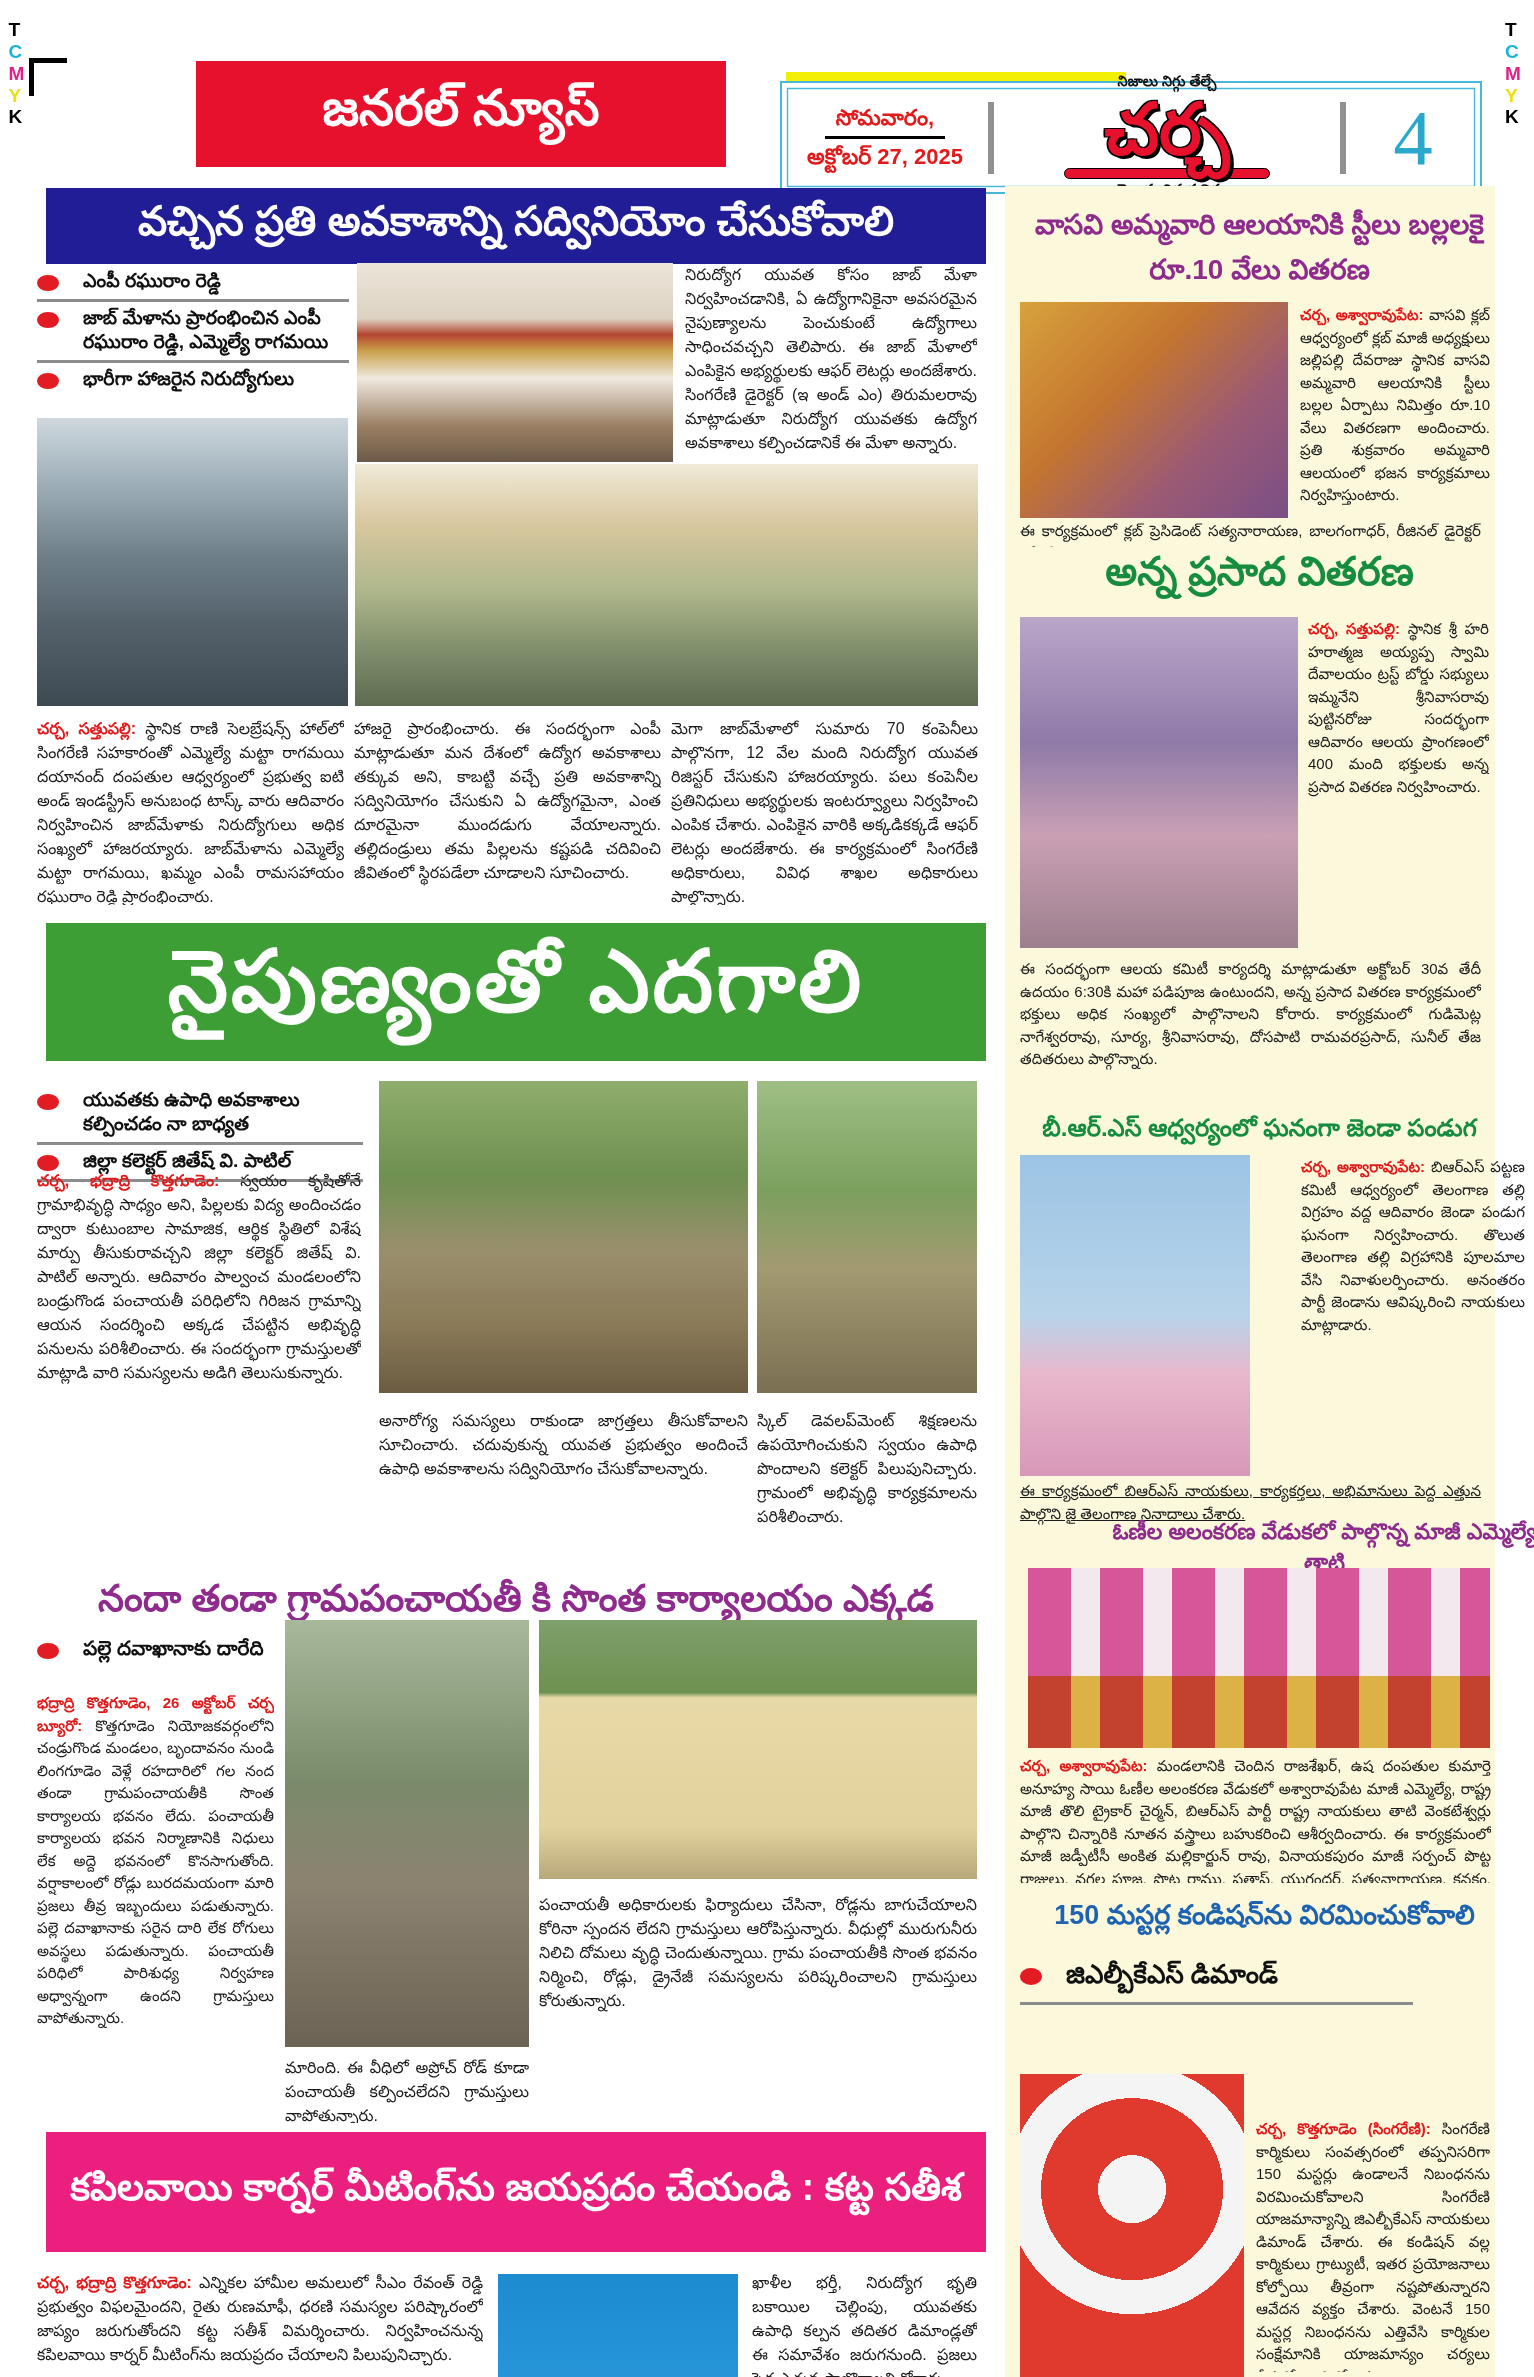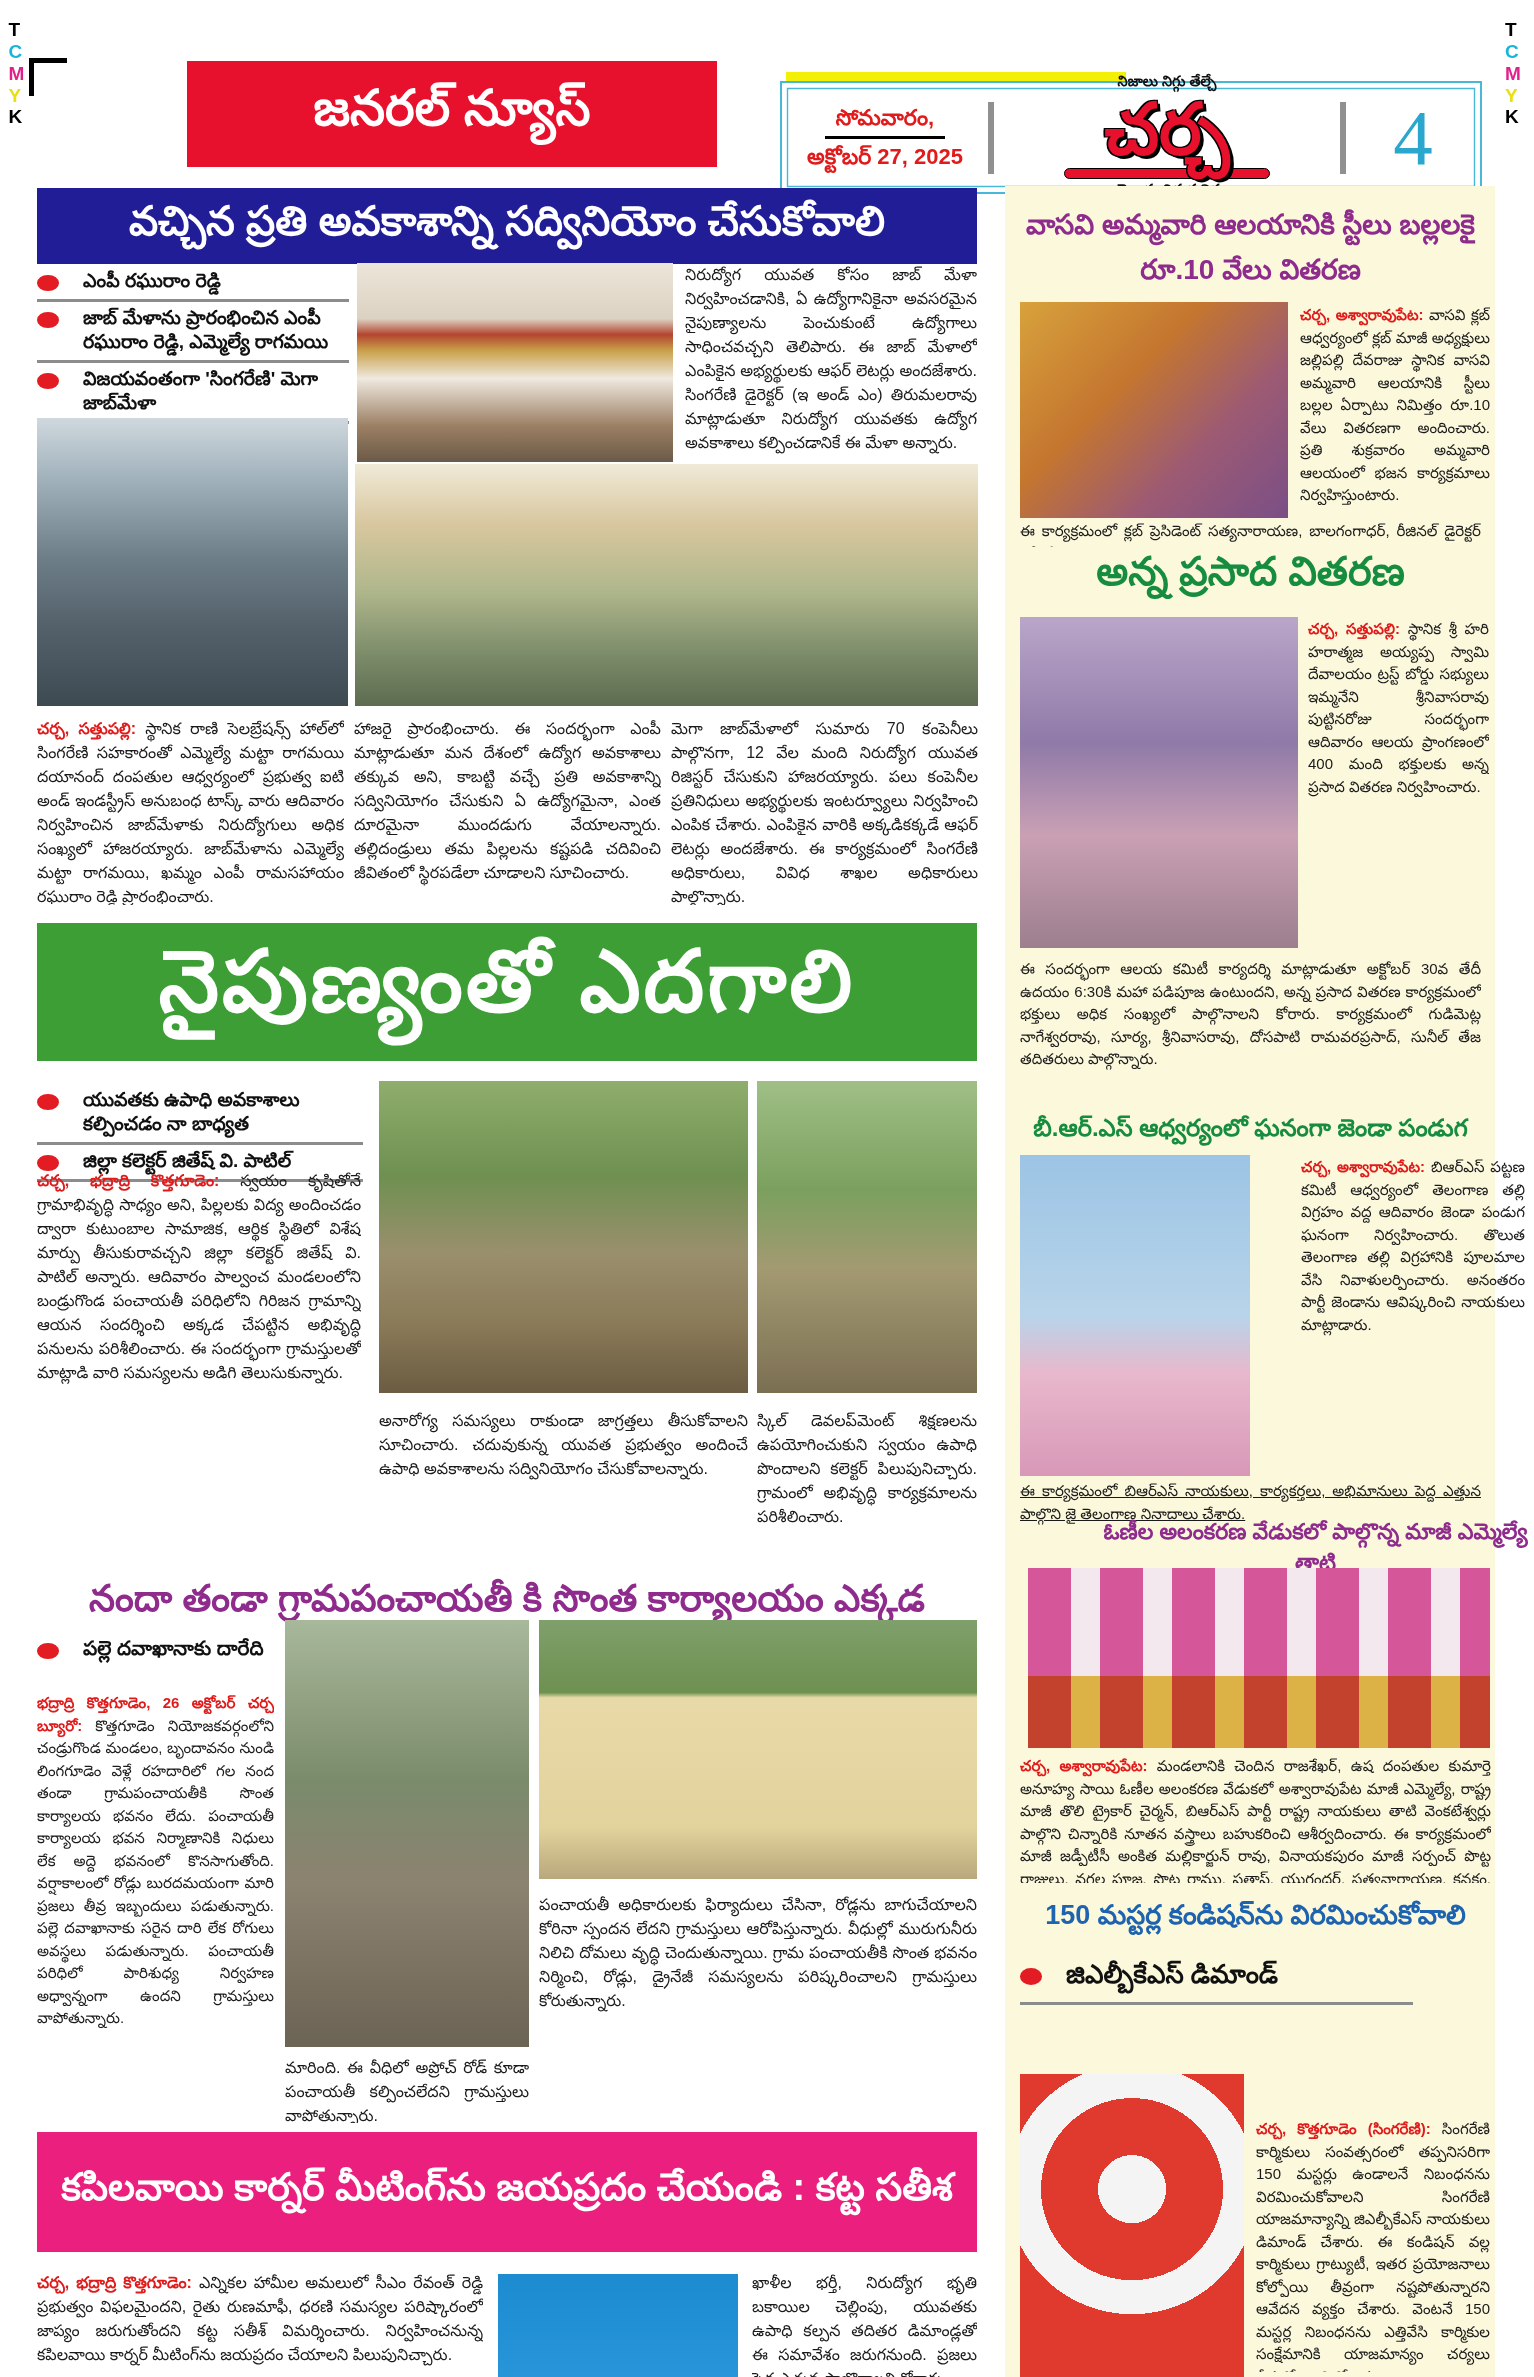--- a/index.html
+++ b/index.html
@@ -13,21 +13,21 @@
   body{font-family:"Liberation Sans","DejaVu Sans",sans-serif;background:#fff;}
   #page{position:relative;width:1534px;height:2377px;background:#fff;overflow:hidden;}
   .abs{position:absolute;}
   .ph{position:absolute;background-size:cover;}
   .btext{font-size:16px;line-height:1.5;color:var(--ink);text-align:justify;overflow:hidden;}
   .byline{color:var(--byline-red);font-weight:bold;}
   .brow{display:flex;align-items:flex-start;gap:24px;padding:3.8px 0 6.7px 0;}
   .brow.sep{border-bottom:3.4px solid var(--sep);}
   .bdot{flex:0 0 auto;width:22px;height:16.3px;border-radius:50%;background:#e31c23;margin-top:5.8px;}
   .btxt{font-weight:bold;color:#111;}
-  .headbar{display:flex;align-items:center;justify-content:center;text-align:center;}
+  .headbar{display:flex;align-items:center;justify-content:center;text-align:center;margin-left:9px;}
   .regcol{display:flex;flex-direction:column;font-weight:bold;font-size:19px;line-height:1.15;}
   .regcol span:nth-child(1){color:#000;}
   .regcol span:nth-child(2){color:#19b5d8;}
   .regcol span:nth-child(3){color:#e0218a;}
   .regcol span:nth-child(4){color:#e8e013;}
   .regcol span:nth-child(5){color:#000;}
   .masthead{border:2.4px solid var(--cyan-border);box-shadow:0 0 0 4.8px #fff inset, 0 0 0 6.2px var(--cyan-border) inset;background:#fff;display:flex;align-items:center;}
   .vdiv{width:5.8px;height:72px;background:#909090;flex:0 0 auto;}
   .logo-title{color:var(--red-banner);font-weight:bold;font-size:72px;line-height:1;
     text-shadow:3.4px 3.4px 0 #000,-1.4px -1.4px 0 #000,1.4px -1.4px 0 #000,-1.4px 1.4px 0 #000;}
@@ -84,24 +84,20 @@
 
   <div class="abs" style="left:37px;top:265px;width:312px;font-size:19px;line-height:1.25;">
     <div class="brow sep">
         <span class="bdot"></span>
         <span class="btxt">ఎంపీ రఘురాం రెడ్డి</span>
       </div>
     <div class="brow sep">
         <span class="bdot"></span>
         <span class="btxt">జాబ్ మేళాను ప్రారంభించిన ఎంపీ రఘురాం రెడ్డి, ఎమ్మెల్యే రాగమయి</span>
       </div>
-    <div class="brow sep">
-        <span class="bdot"></span>
-        <span class="btxt">విజయవంతంగా 'సింగరేణి' మెగా జాబ్‌మేళా</span>
-      </div>
     <div class="brow">
         <span class="bdot"></span>
         <span class="btxt">భారీగా హాజరైన నిరుద్యోగులు</span>
       </div>
   </div>
 
   <div class="ph" style="left:357px;top:263px;width:316px;height:199px;background:linear-gradient(180deg,#ece5d8 0%,#dcd2c2 28%,#b3452f 36%,#c9a04a 44%,#efe9df 58%,#9b7f63 82%,#6b5a48 100%);"></div>
   <div class="abs btext" style="left:685px;top:263px;width:292px;height:197px;">నిరుద్యోగ యువత కోసం జాబ్ మేళా నిర్వహించడానికి, ఏ ఉద్యోగానికైనా అవసరమైన నైపుణ్యాలను పెంచుకుంటే ఉద్యోగాలు సాధించవచ్చని తెలిపారు. ఈ జాబ్ మేళాలో ఎంపికైన అభ్యర్థులకు ఆఫర్ లెటర్లు అందజేశారు. సింగరేణి డైరెక్టర్ (ఇ అండ్ ఎం) తిరుమలరావు మాట్లాడుతూ నిరుద్యోగ యువతకు ఉద్యోగ అవకాశాలు కల్పించడానికే ఈ మేళా అన్నారు.</div>
 
   <div class="ph" style="left:37px;top:418px;width:311px;height:288px;background:linear-gradient(180deg,#cfd8de 0%,#9fb0ba 22%,#6e7f8a 48%,#54616b 72%,#3e4a52 100%);"></div>

